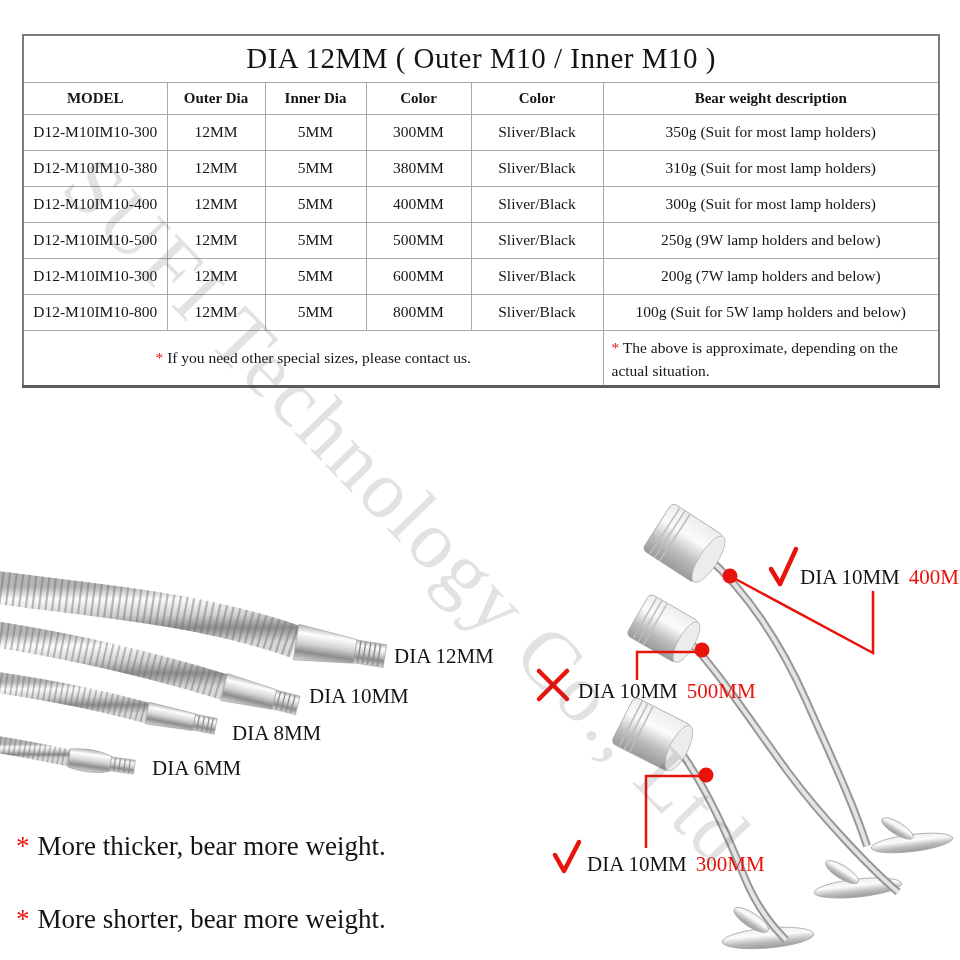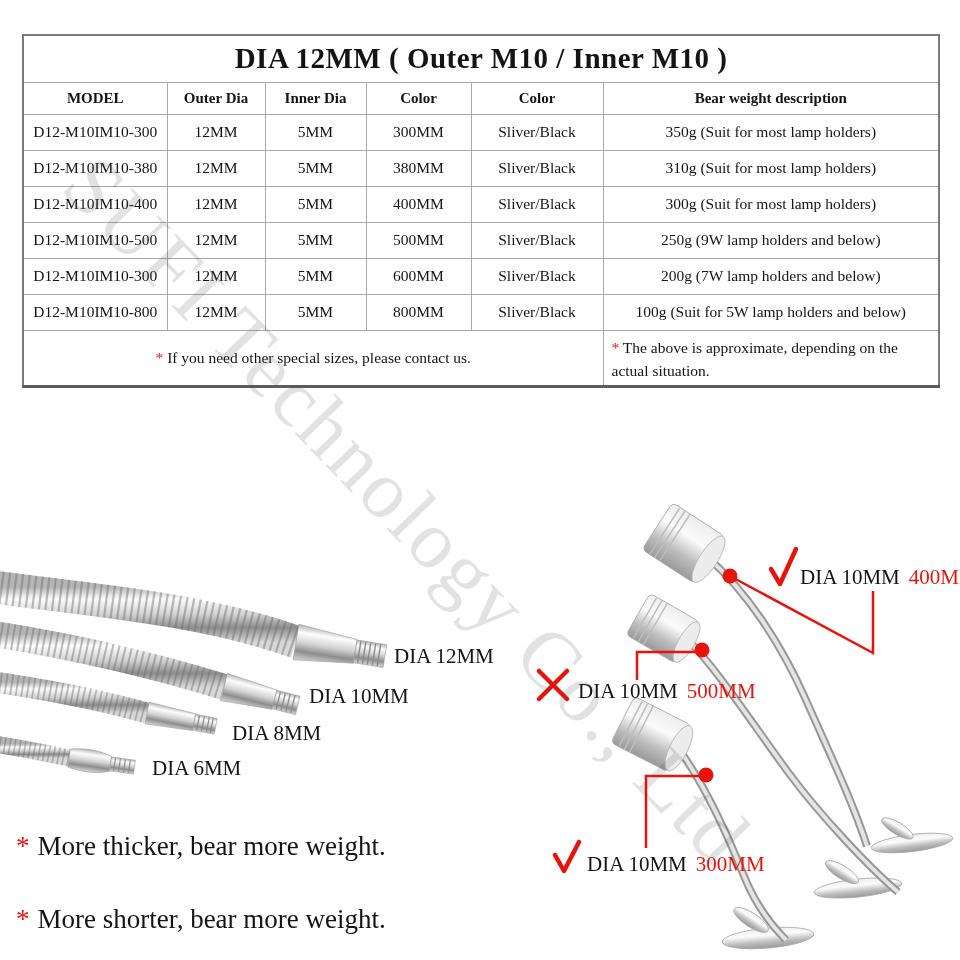--- a/index.html
+++ b/index.html
@@ -12,21 +12,21 @@
   }
 
   
   .spec-wrap { position:absolute; left:22px; top:34px; z-index:2; }
   table.spec {
     border-collapse: collapse; table-layout: fixed; width: 916px;
     border: 2px solid #7b7b7b; border-bottom: 3px solid #5c5c5c;
     background: transparent;
   }
   table.spec th, table.spec td { border: 1px solid #a9a9a9; text-align:center; color:var(--ink); }
-  .title-cell { height:47px; font-size:29px; font-weight:bold; letter-spacing:.5px; }
+  .title-cell { height:47px; font-size:29px; font-weight:normal; letter-spacing:.5px; }
   .head-row th { height:32px; font-size:15px; font-weight:bold; }
   tbody.rows td { height:36px; font-size:15.5px; font-weight:normal; padding:0 7px; }
   .foot-row td { height:56px; font-size:15.5px; }
   .foot-left { text-align:center; padding:12px 10px; }
   .foot-right { text-align:left !important; padding:5px 8px 2px 8px; line-height:1.5; vertical-align:middle; }
   .red { color: var(--accent); }
 
   
   .watermark {
     position:absolute; left:112px; top:138px; z-index:10;

